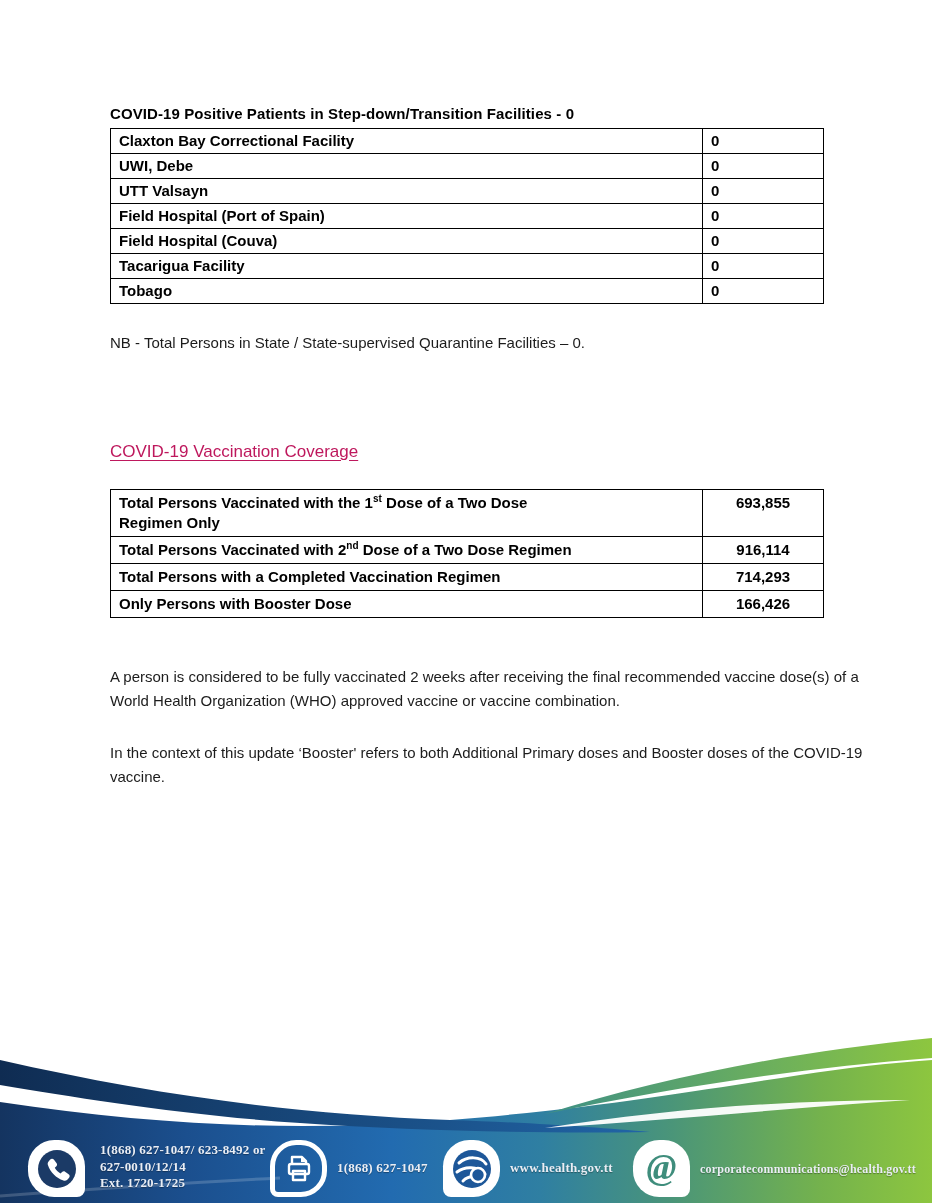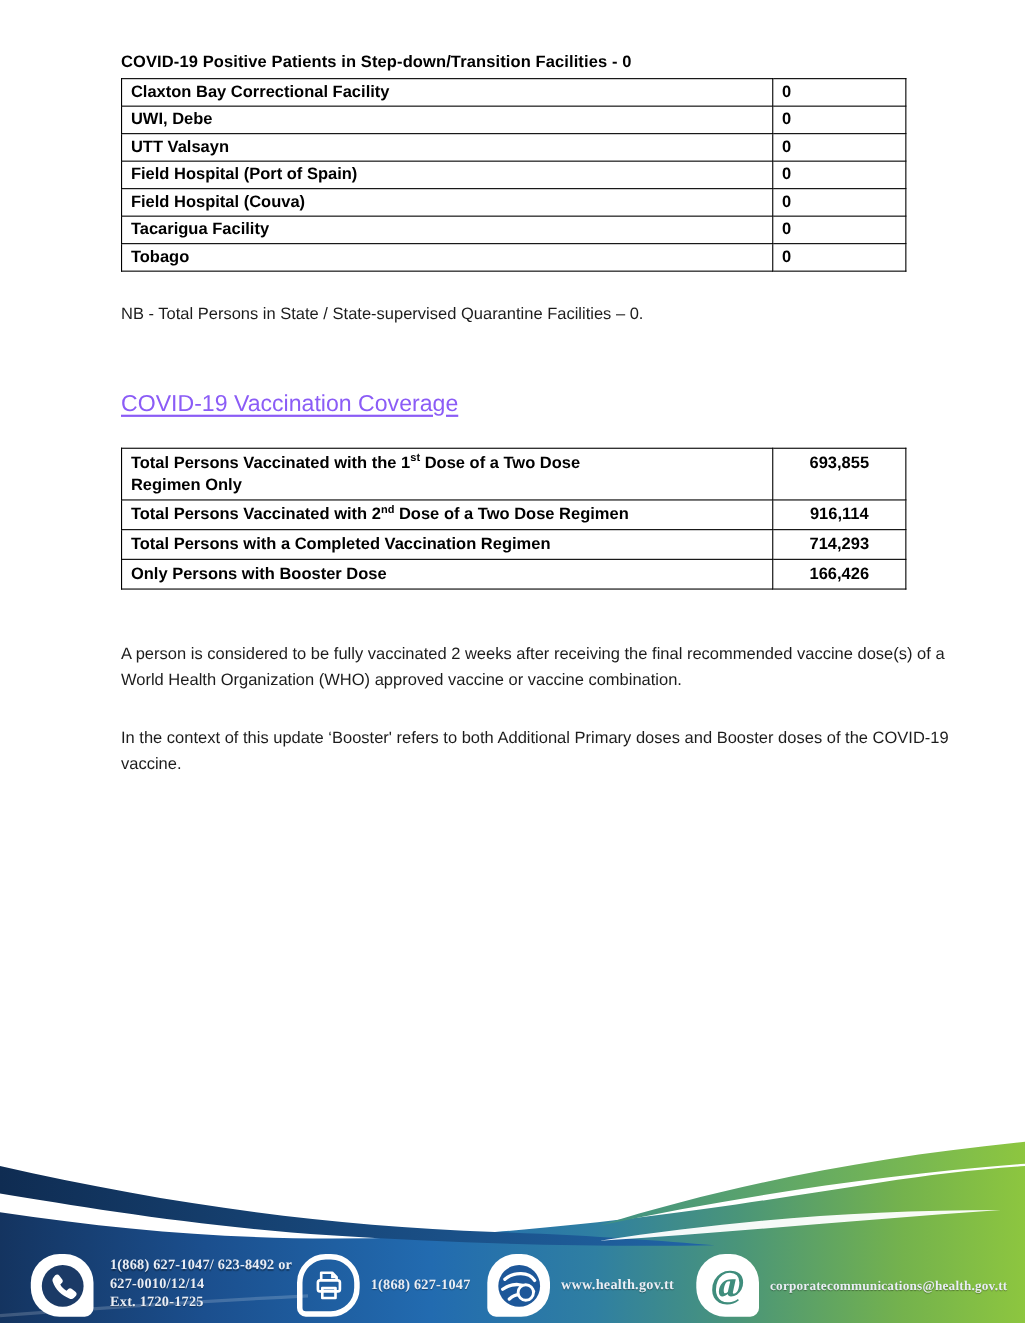--- a/index.html
+++ b/index.html
@@ -2,33 +2,33 @@
 <html><head>
 <meta charset="utf-8">
 <style>
   html,body { margin:0; padding:0; background:#d8d8d8; }
   .page {
     position:relative; width:932px; height:1203px; margin:0 auto;
     background:#ffffff; overflow:hidden;
     font-family:"Liberation Sans", sans-serif; color:#000;
   }
   .content { position:absolute; top:0; left:110px; width:756px; }
-  .title { margin:48px 0 6px 0; font-size:15px; font-weight:bold; letter-spacing:.1px; }
+  .title { margin:105px 0 6px 0; font-size:15px; font-weight:bold; letter-spacing:.1px; }
 
   table.doc { border-collapse:collapse; width:712px; table-layout:fixed; }
   table.doc td { border:1.6px solid #000; font-size:15px; font-weight:bold; padding:3px 8px; vertical-align:top; line-height:18px; }
   table.t1 td.lbl { width:575px; }
   table.t1 td.val { width:104px; }
   table.t2 td.lbl { width:575px; line-height:20px; padding-top:3px; padding-bottom:3px; }
   table.t2 td.val { width:104px; line-height:20px;text-align:center; }
   table.t2 sup { font-size:10px; line-height:0; }
   table.t2 .line2 { display:block; }
 
   .nb { margin-top:30px; font-size:15px; color:#1c1c1c; }
-  .h2 { margin-top:62px; font-size:21px; color:#8b5cf6; text-decoration:underline; text-underline-offset:3px; }
+  .h2 { margin-top:91px; font-size:17px; color:#be185d; text-decoration:underline; text-underline-offset:3px; }
   .para { margin:0; margin-top:47px; font-size:15px; line-height:23.5px; color:#1c1c1c; width:756px; }
   .para.second { margin-top:29px; }
 
   
   .footer { position:absolute; left:0; top:1030px; width:848px; height:173px; }
   .footer svg.wave { position:absolute; left:0; top:0; }
 
   .contact { position:absolute; }
   .squircle {
     position:absolute; width:57px; height:57px; background:#ffffff;

